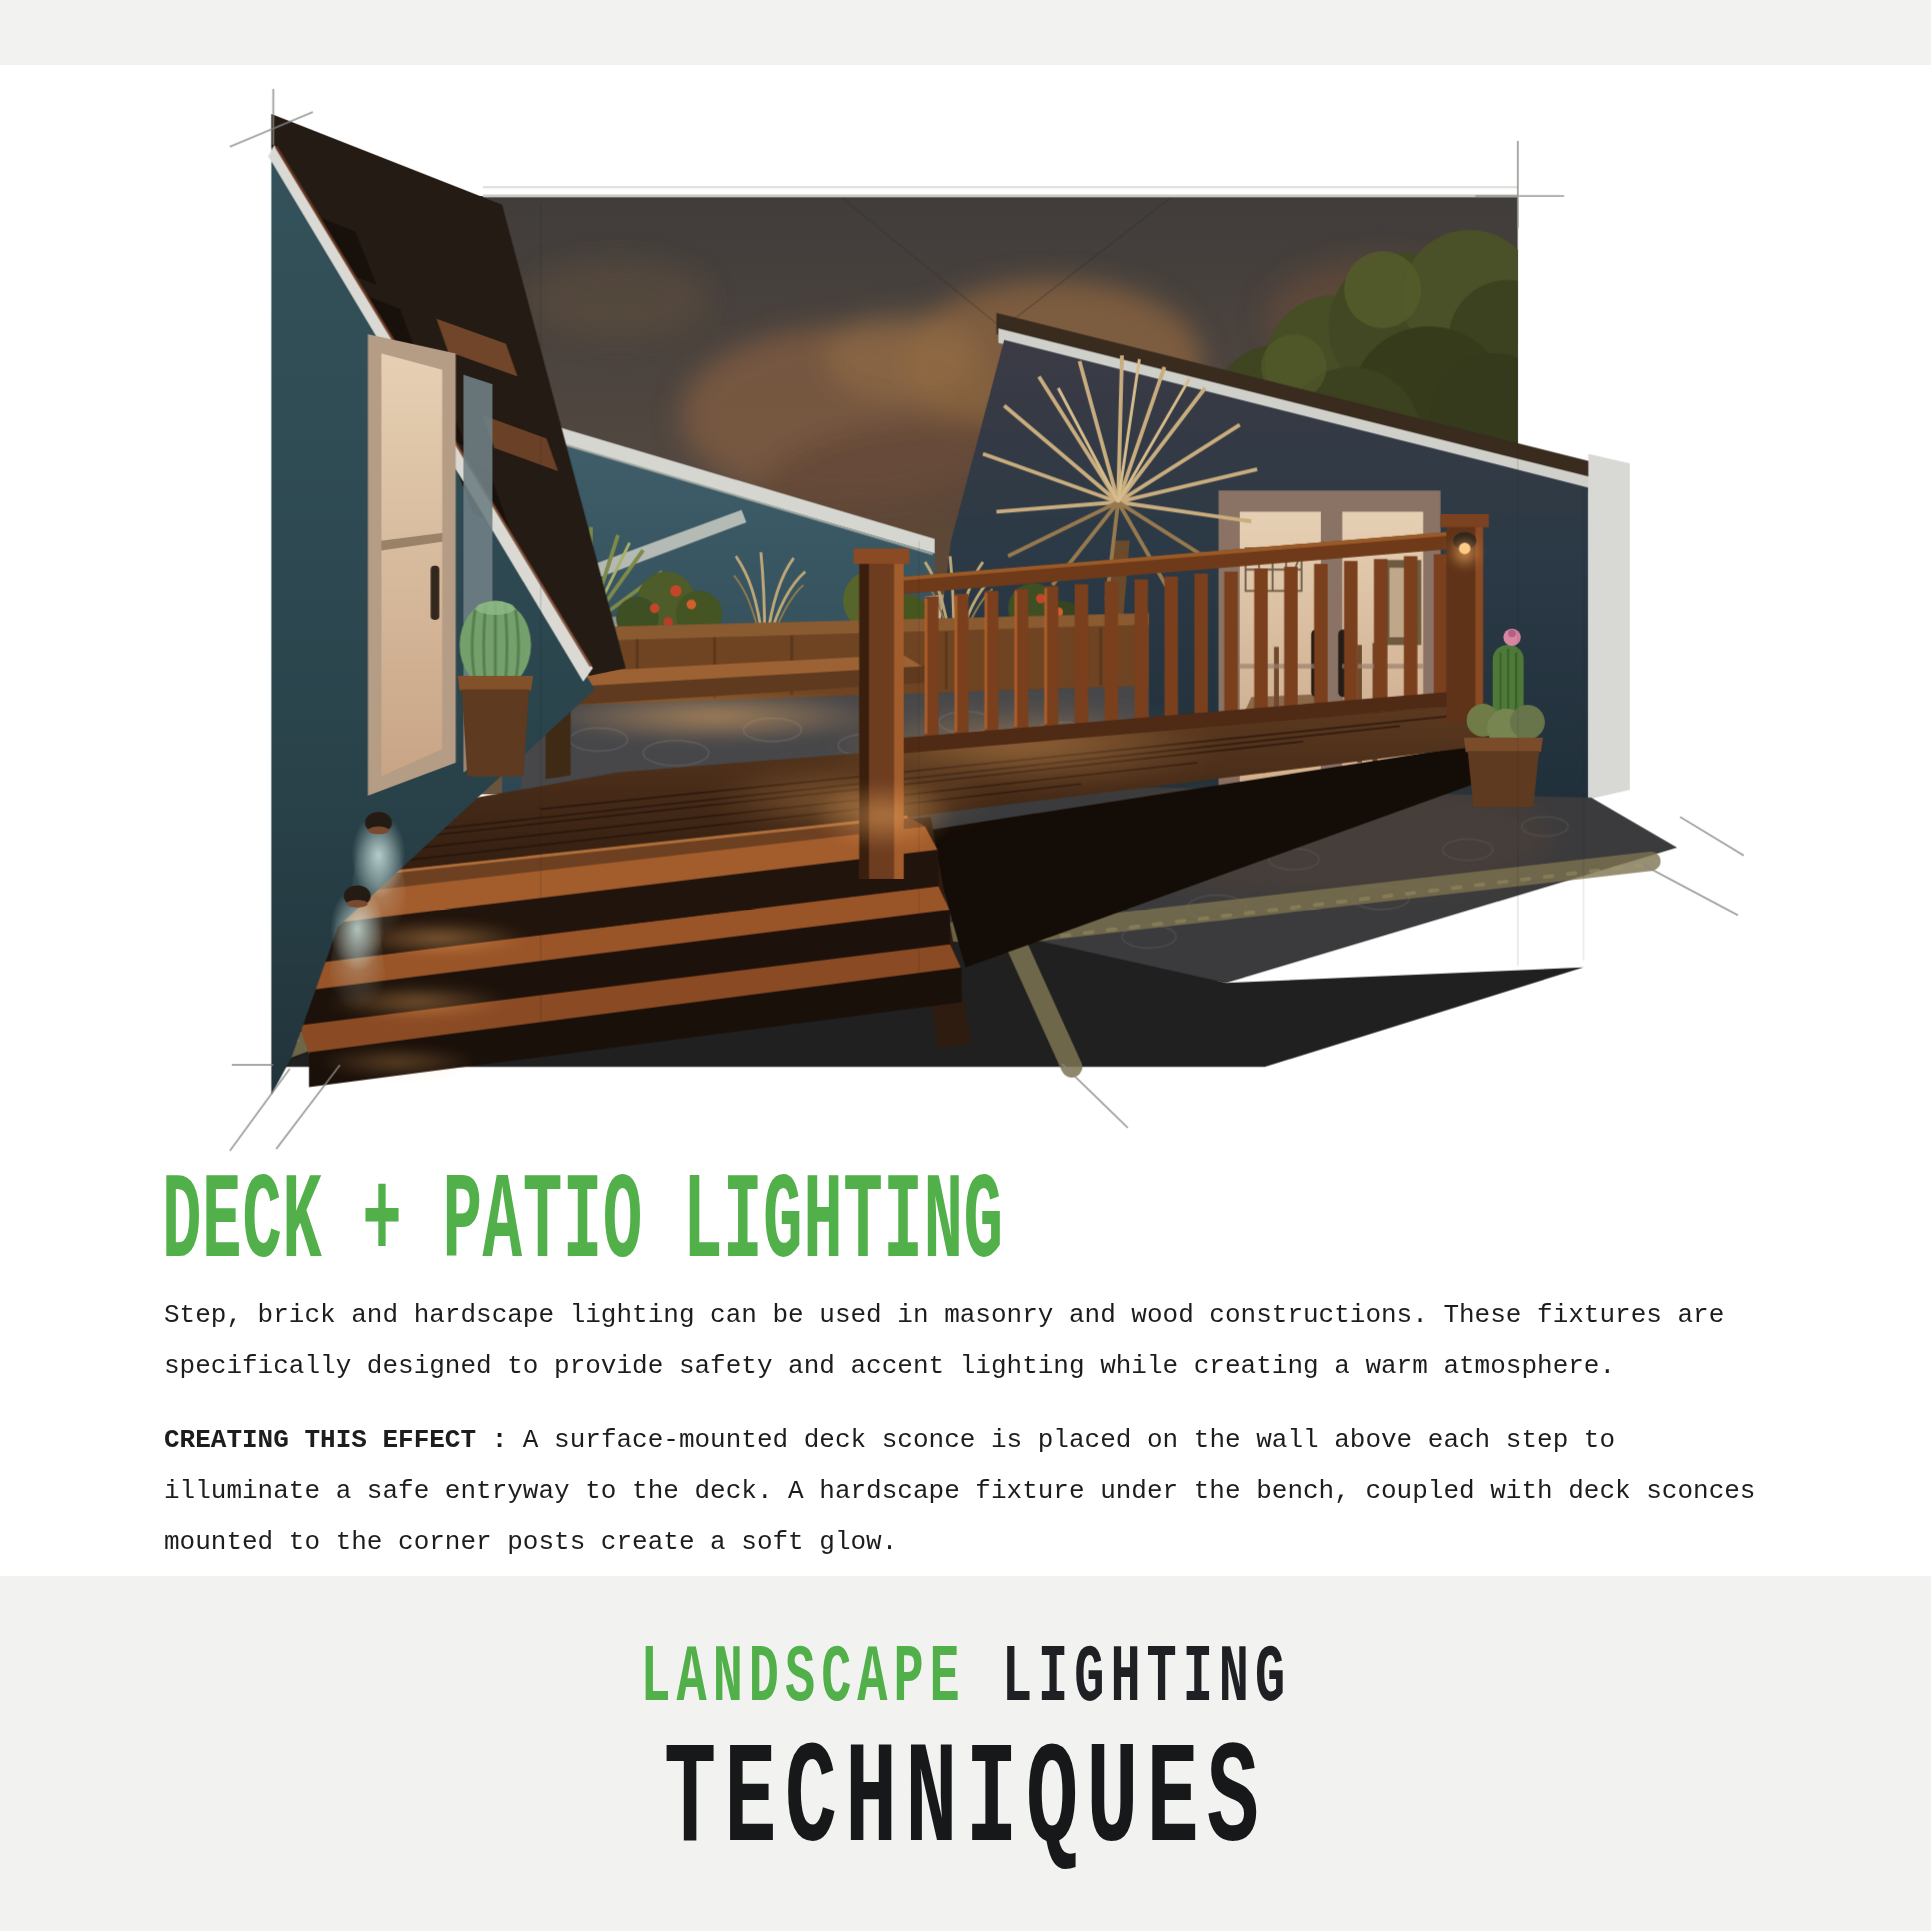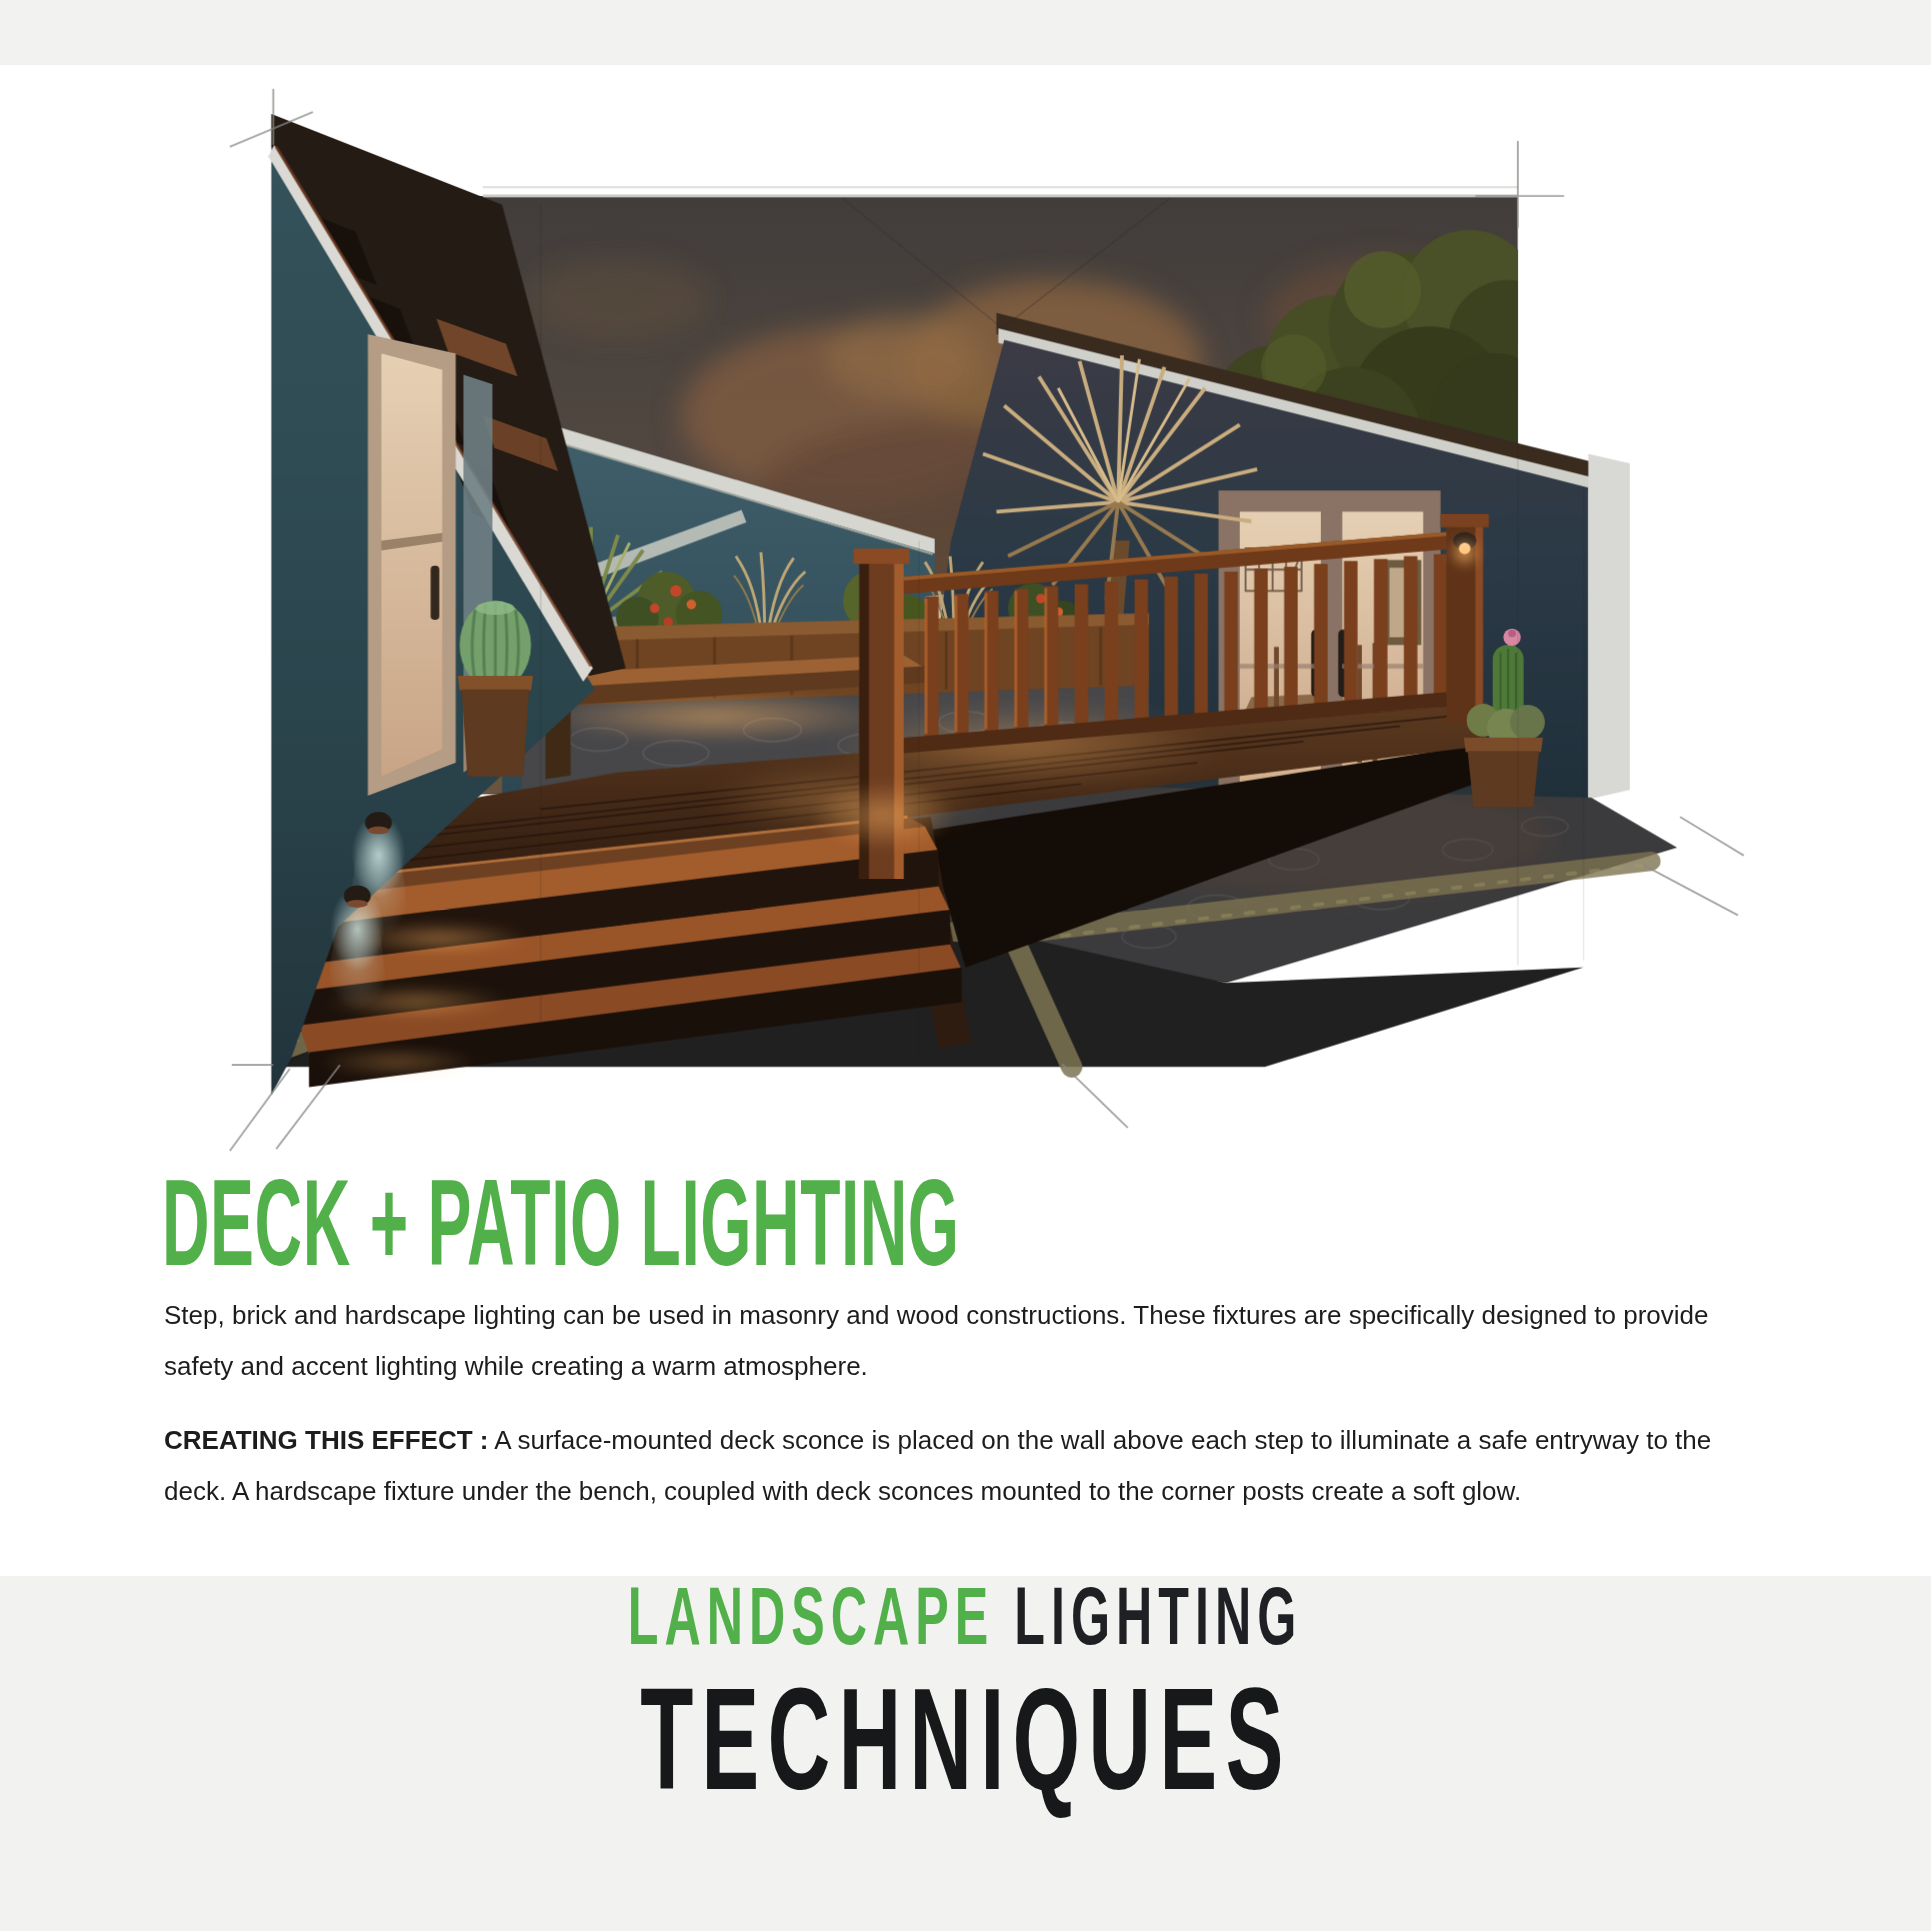--- a/index.html
+++ b/index.html
@@ -1,28 +1,28 @@
 <!DOCTYPE html>
 <html><head>
 <meta charset="utf-8">
 <style>
   html,body{margin:0;padding:0;background:#ffffff;}
   .page{position:relative;width:1931px;height:1931px;background:#ffffff;overflow:hidden;
-        font-family:Liberation Sans, sans-serif;}
+        font-family:Liberation Mono, monospace;}
   .topbar{position:absolute;left:0;top:0;width:1931px;height:65px;background:#f2f2f0;}
   .render{position:absolute;left:0;top:0;width:1931px;height:1931px;}
   .headline{position:absolute;left:162px;top:1166px;margin:0;font-weight:700;
             font-size:122px;line-height:0.95;letter-spacing:1px;color:#52b04a;
             transform:scaleX(0.54);transform-origin:left top;white-space:nowrap;}
   .copy{position:absolute;left:164px;top:1290px;width:1603px;color:#1d1d1d;
         font-size:26px;line-height:51px;}
   .copy p{margin:0 0 23px 0;}
   .copy strong{font-weight:700;}
   .footer{position:absolute;left:0;top:1576px;width:1931px;height:355px;background:#f2f2f1;
-          display:flex;flex-direction:column;align-items:center;box-sizing:border-box;}
+          display:flex;flex-direction:column;align-items:center;padding-top:62px;box-sizing:border-box;}
   .f-line1{font-weight:700;font-size:81px;line-height:1;letter-spacing:9.7px;white-space:nowrap;
            transform:scaleX(0.62);transform-origin:center top;color:#1f2024;}
   .f-line1 .green{color:#52b04a;}
   .f-line2{margin-top:9.7px;font-weight:700;font-size:145px;line-height:1;letter-spacing:13.5px;
            white-space:nowrap;transform:scaleX(0.60);transform-origin:center top;color:#17181a;}
 </style>
 </head>
 <body>
 
 <div class="page">

